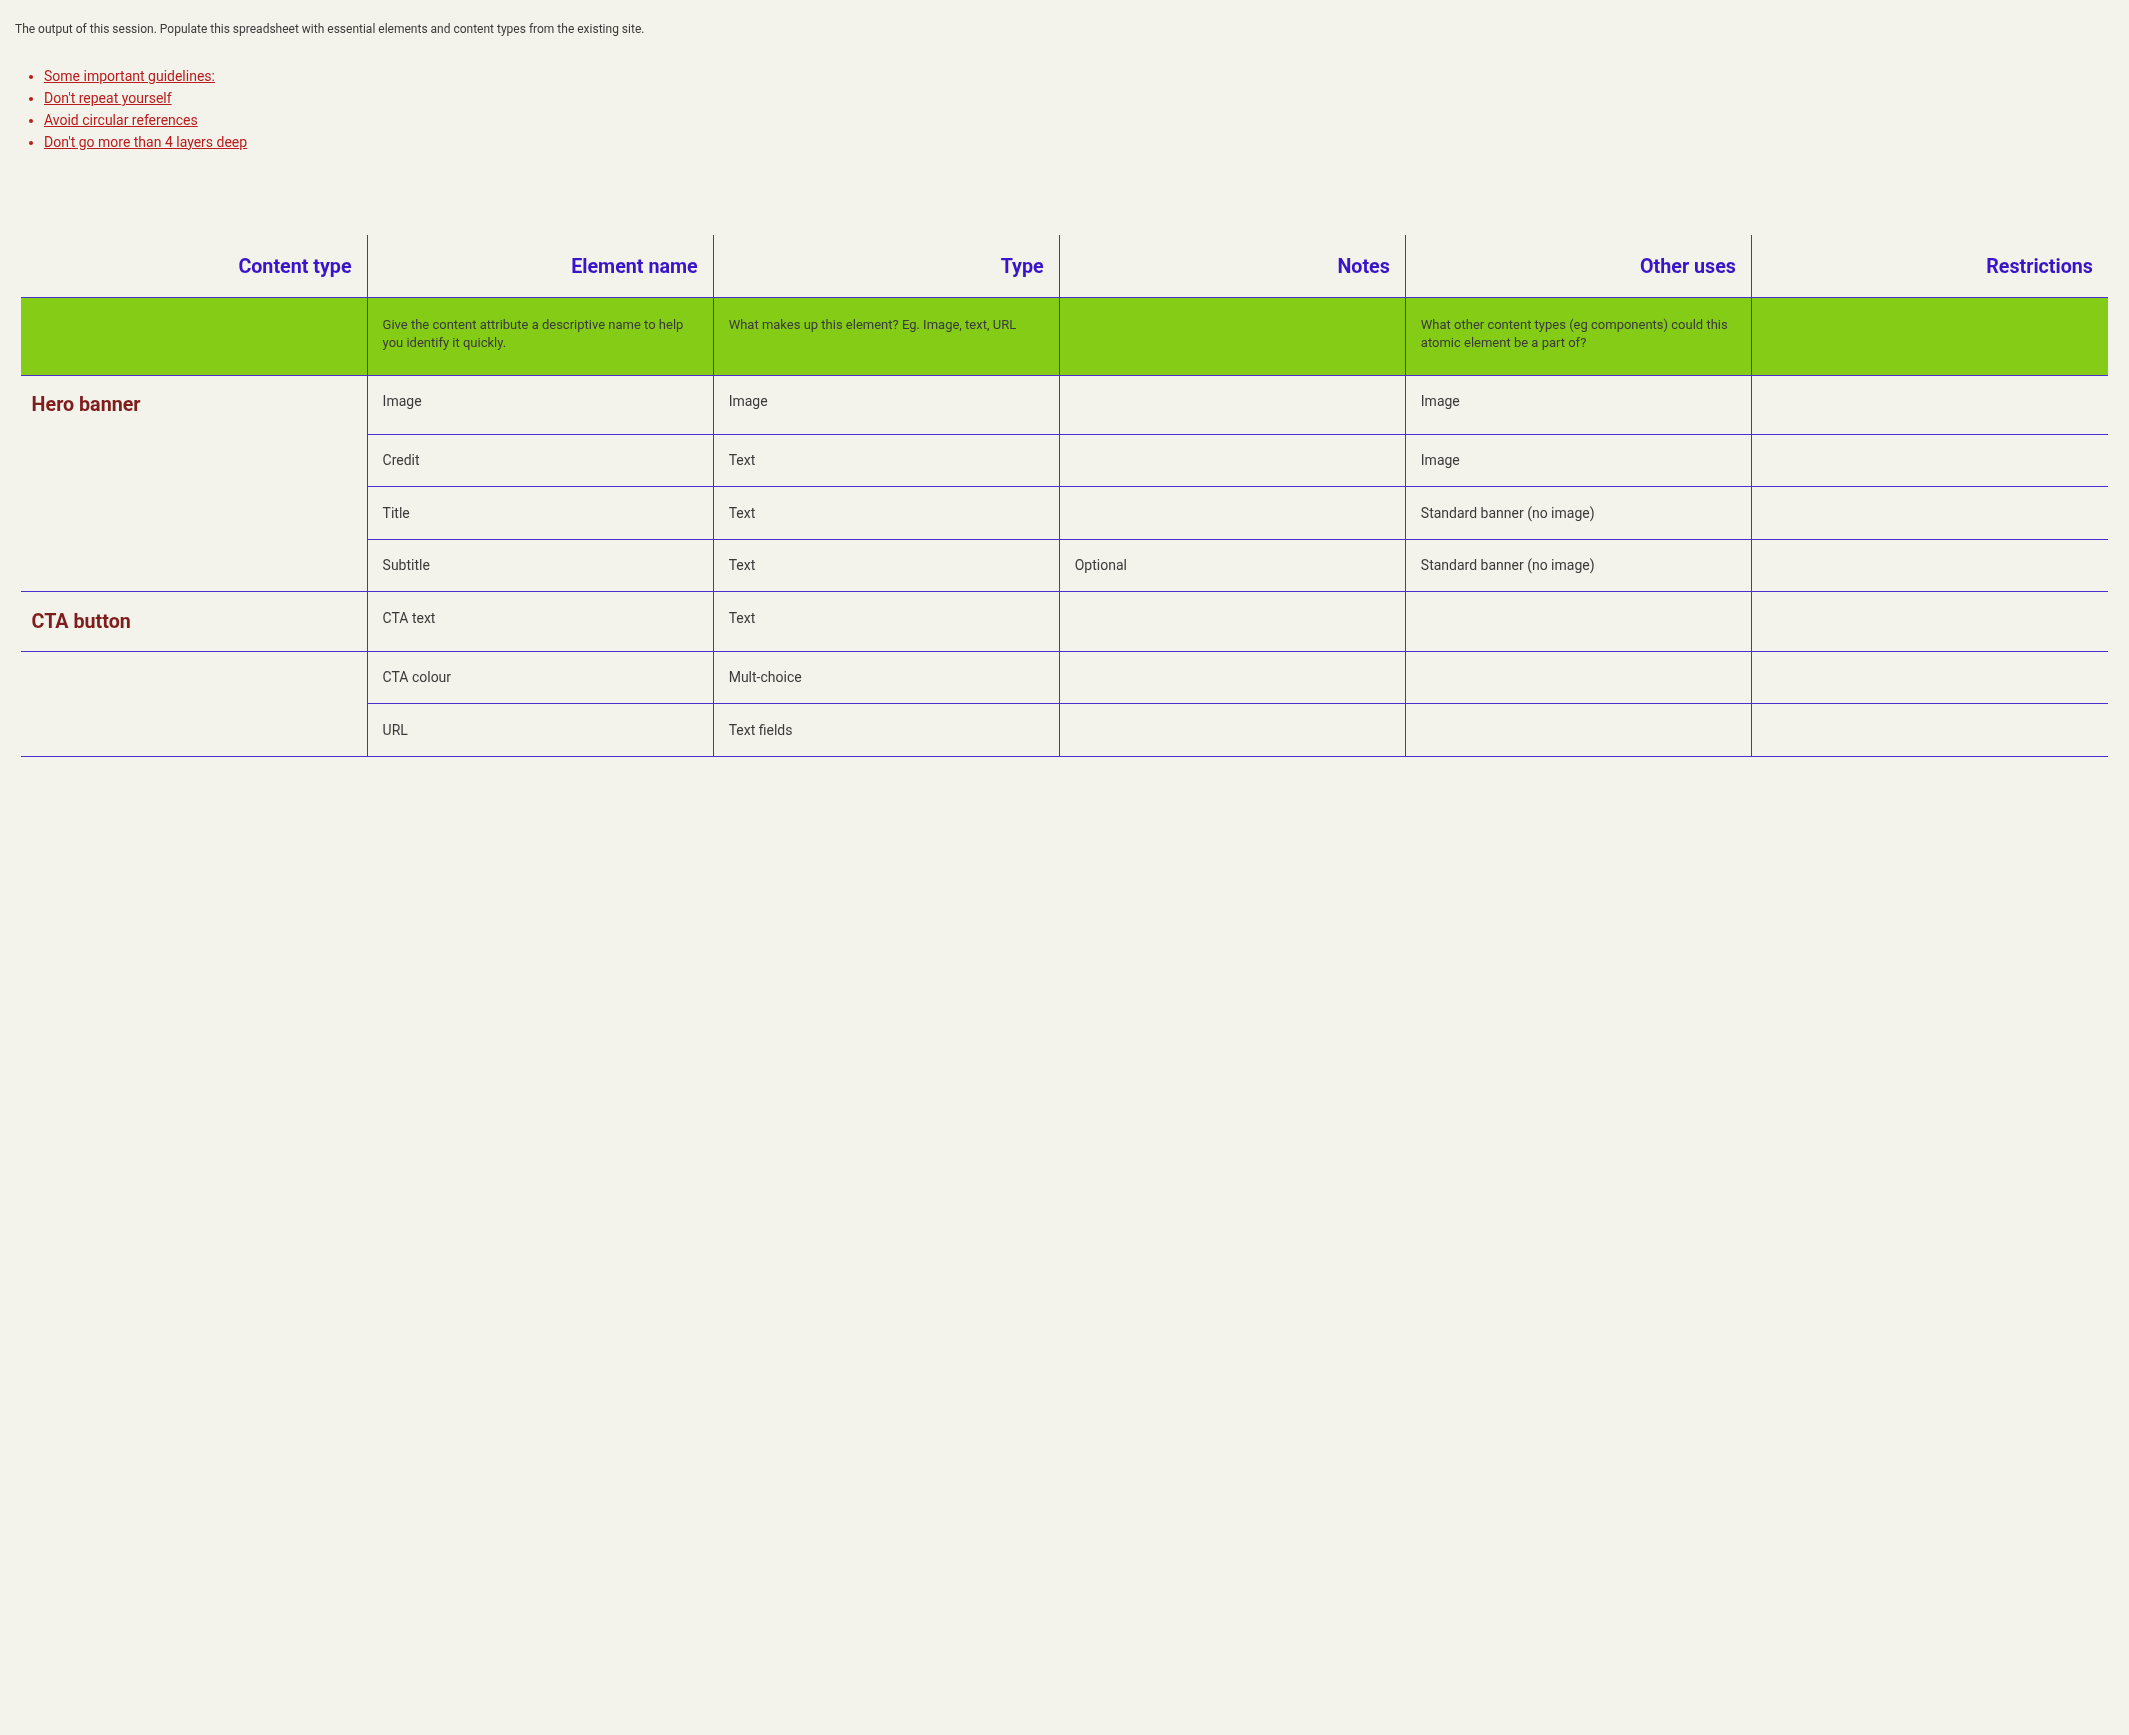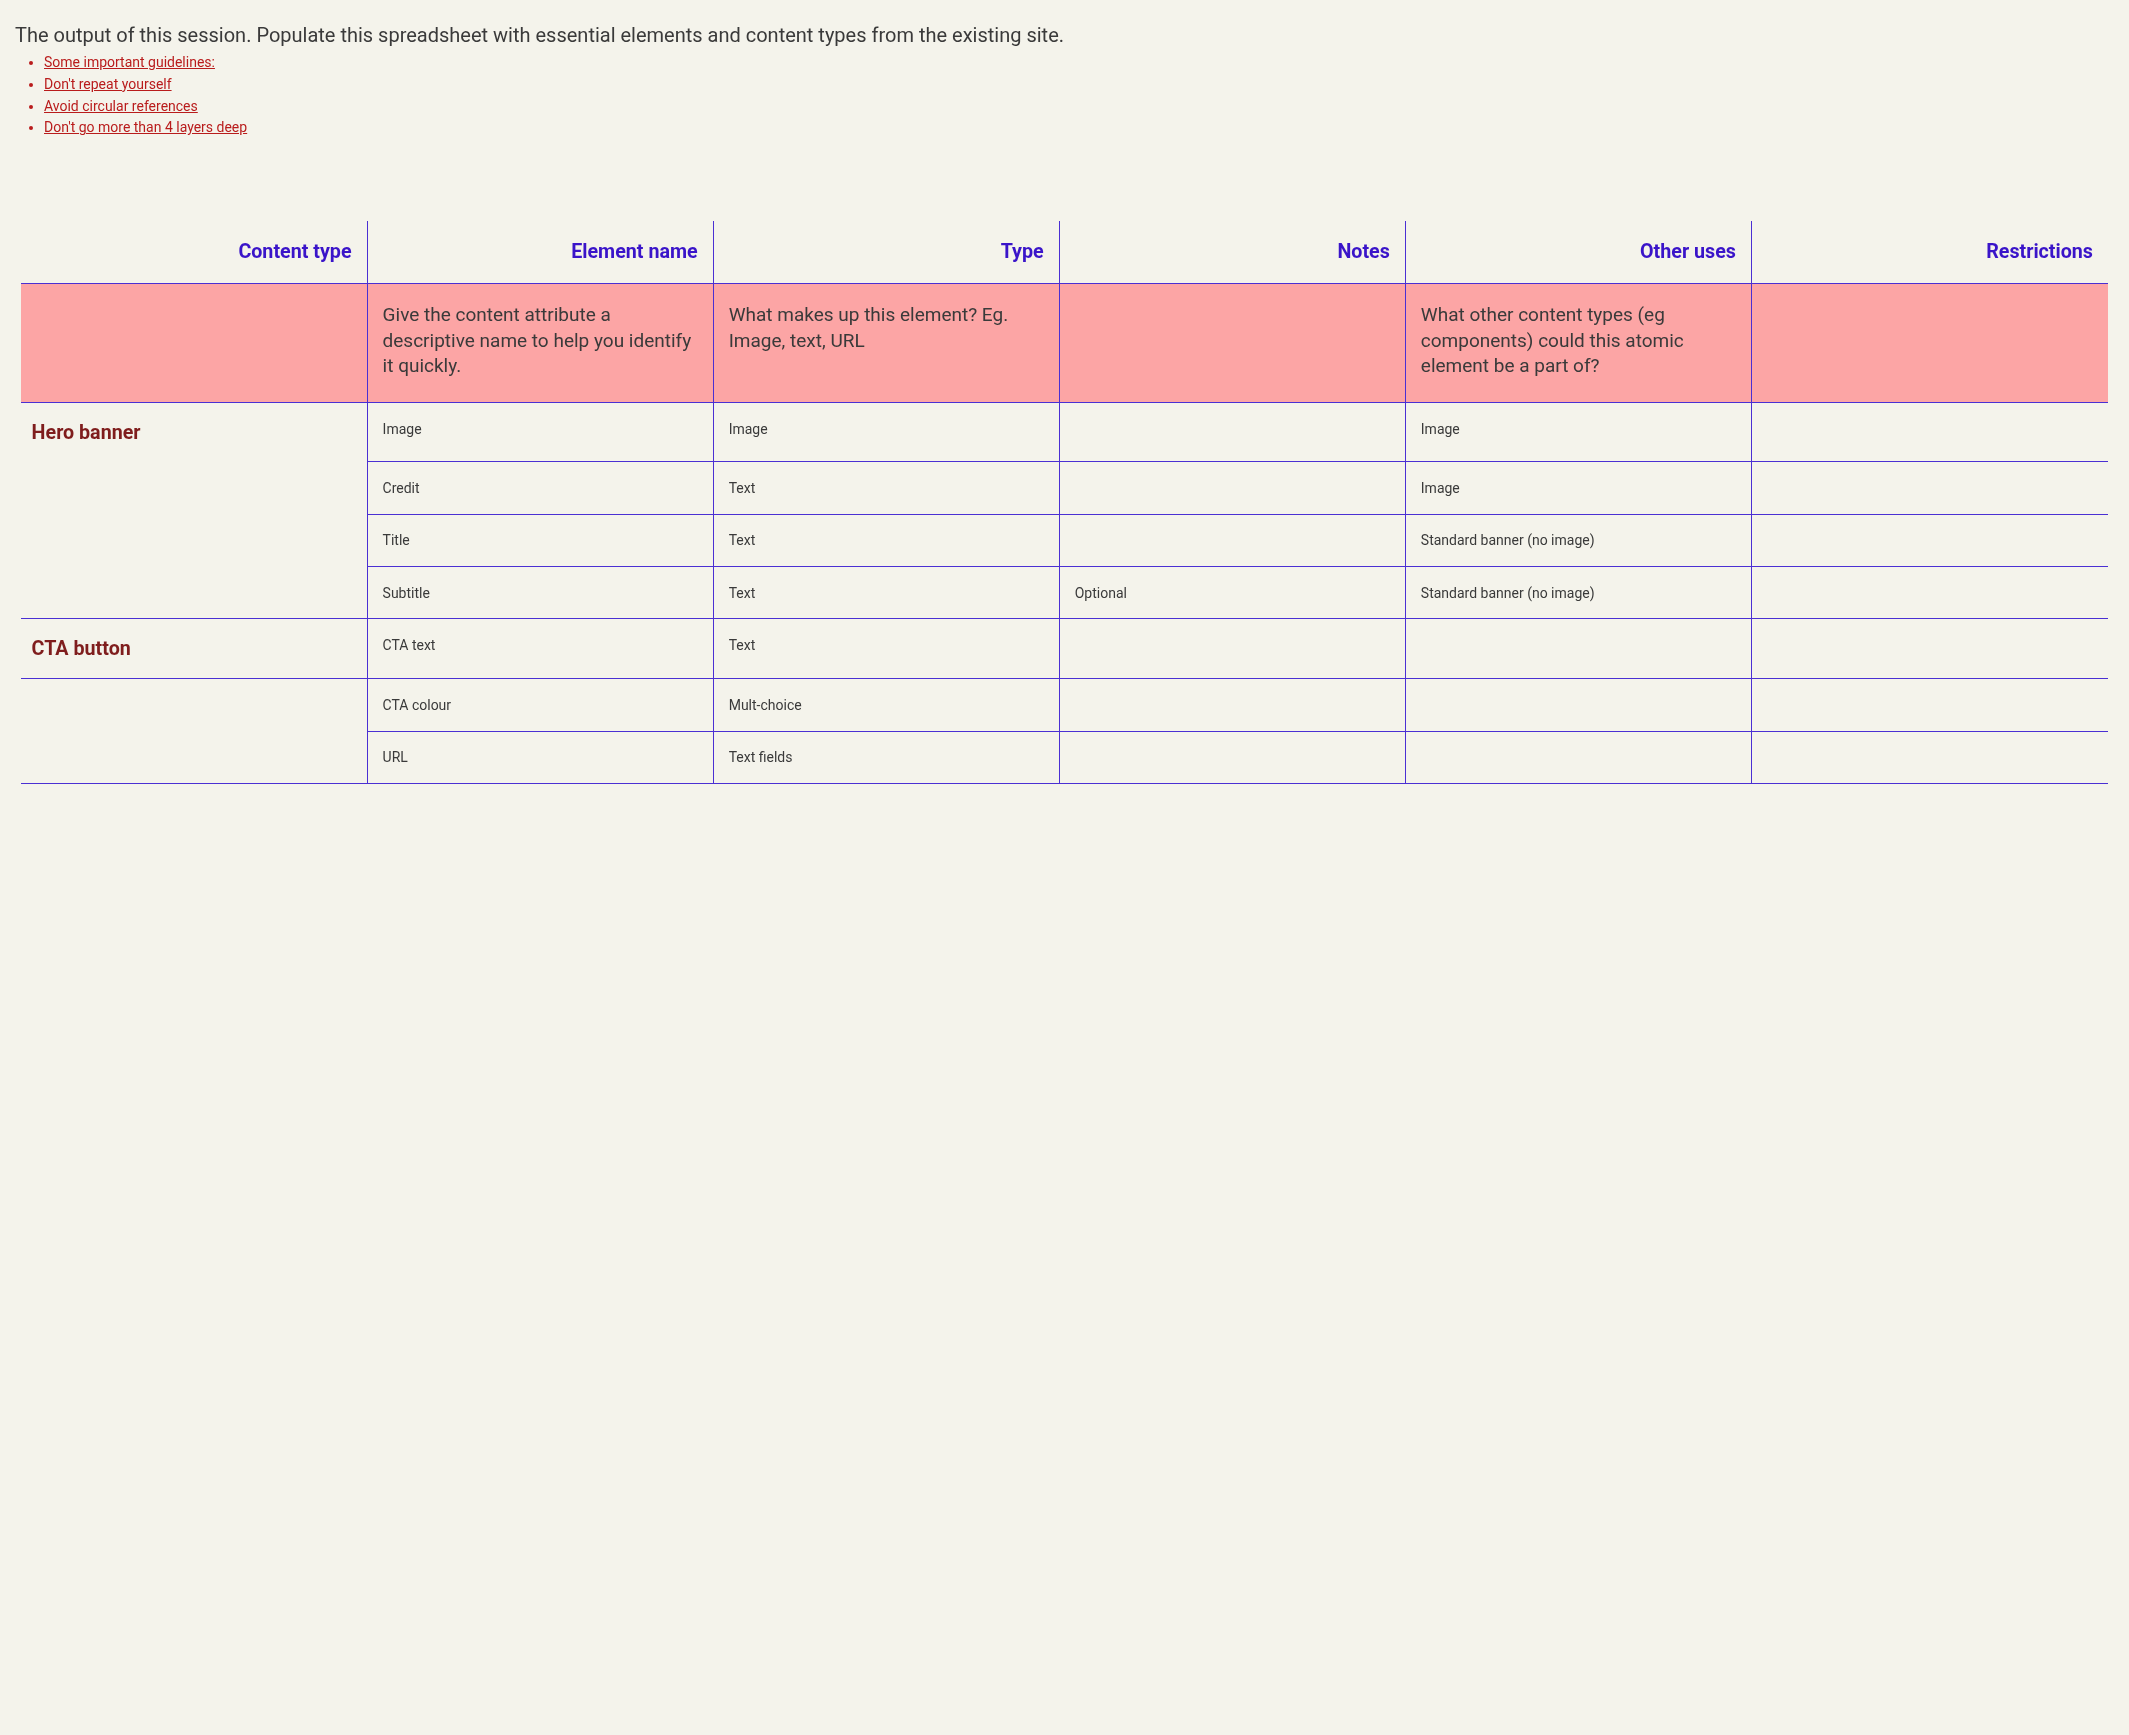--- a/index.html
+++ b/index.html
@@ -3,23 +3,23 @@
   <meta charset="utf-8">
   <style>
     * { box-sizing: border-box; margin: 0; padding: 0; }
     body {
       background: #f4f3eb;
       font-family: -apple-system, BlinkMacSystemFont, "Segoe UI", Roboto, Helvetica, Arial, sans-serif;
       color: #3a3a3a;
       padding: 21px 15px 45px 15px;
     }
     .intro {
-      font-size: 20px;
+      font-size: 12px;
       line-height: 1.45;
-      margin-bottom: 2px;
+      margin-bottom: 28px;
       color: #3a3a3a;
     }
     ul.guidelines {
       list-style: disc;
       margin-left: 29px;
       font-size: 14px;
       line-height: 1.45;
       color: #b91c1c;
       text-decoration: underline;
     }
@@ -57,22 +57,22 @@
     th.last { border-right: none; }
 
     td {
       font-size: 14px;
       color: #3a3a3a;
       padding: 16.6px 15px;
       vertical-align: top;
       line-height: 1.3;
     }
     td.desc {
-      background: #fca5a5;
-      font-size: 19px;
+      background: #84cc16;
+      font-size: 13px;
       line-height: 1.35;
       padding: 18px 15px 23px 15px;
     }
     td.ct-label {
       color: #7f1d1d;
       font-weight: 700;
       font-size: 19.7px;
       padding-left: 10.6px;
     }
 

